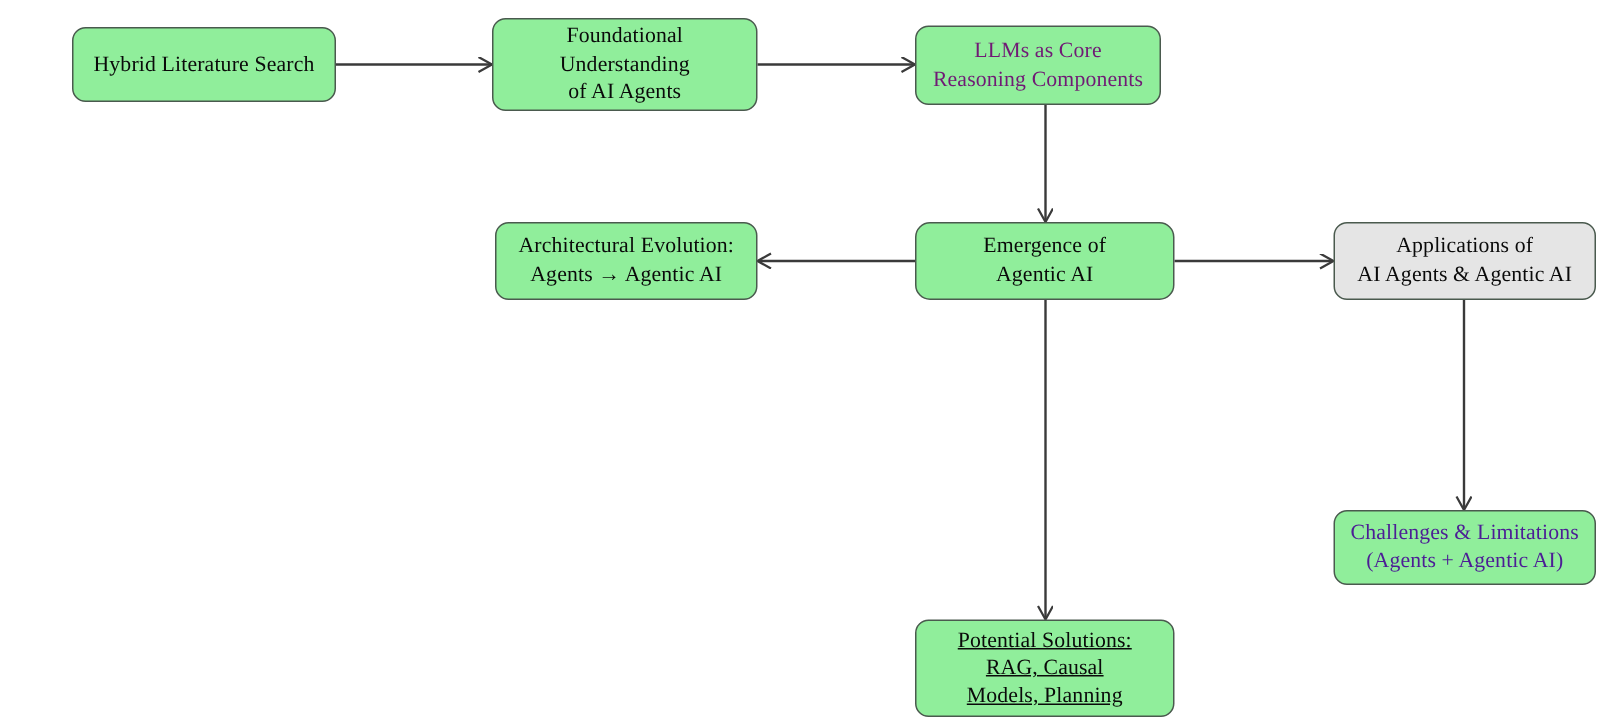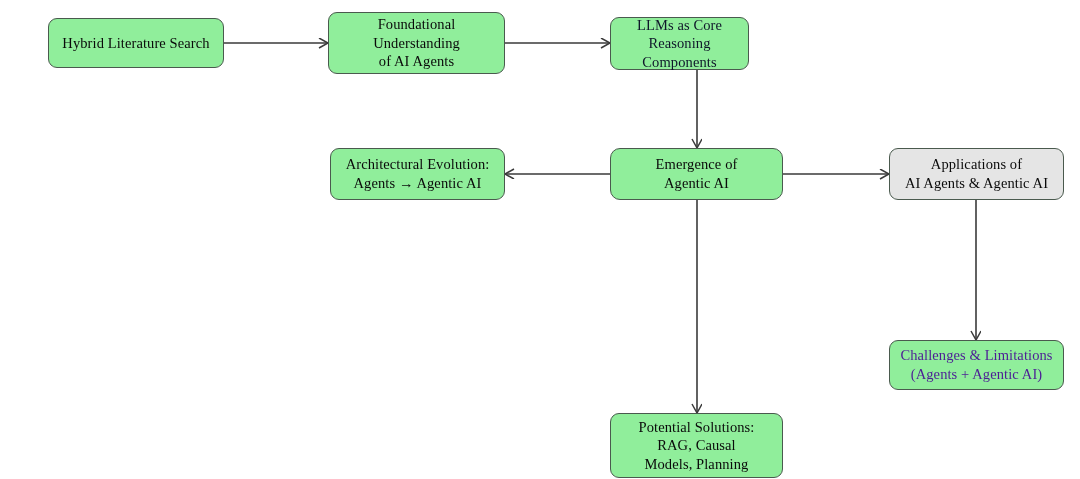--- a/index.html
+++ b/index.html
@@ -80,21 +80,21 @@
   <div class="node" id="n-hybrid" style="left: 48px; top: 18px; width: 176px; height: 50px; background: rgb(144, 238, 155); border-color: rgb(74, 90, 78); color: rgb(10, 10, 10);">
     <span class="lbl">Hybrid Literature Search</span>
   </div>
 
   <div class="node" id="n-foundational" style="left: 328px; top: 12px; width: 177px; height: 62px; background: rgb(144, 238, 155); border-color: rgb(74, 90, 78); color: rgb(10, 10, 10); justify-content: center;">
     <span class="lbl">Foundational
 Understanding
 of AI Agents</span>
   </div>
 
-  <div class="node" id="n-llms" style="left: 610px; top: 17px; width: 139px; height: 53px; background: rgb(144, 238, 155); border-color: rgb(74, 90, 78); color: #0f172a; text-align: center;">
+  <div class="node" id="n-llms" style="left: 610px; top: 17px; width: 164px; height: 53px; background: rgb(144, 238, 155); border-color: rgb(74, 90, 78); color: #701a75; text-align: center;">
     <span class="lbl">LLMs as Core
 Reasoning Components</span>
   </div>
 
   <div class="node" id="n-architectural" style="left: 330px; top: 148px; width: 175px; height: 52px; background: rgb(144, 238, 155); border-color: rgb(74, 90, 78); color: rgb(10, 10, 10);">
     <span class="lbl">Architectural Evolution:
 Agents → Agentic AI</span>
   </div>
 
   <div class="node" id="n-emergence" style="left: 610px; top: 148px; width: 173px; height: 52px; background: rgb(144, 238, 155); border-color: rgb(74, 90, 78); color: rgb(10, 10, 10); border-radius: 10px;">
@@ -105,19 +105,19 @@
   <div class="node" id="n-applications" style="left: 889px; top: 148px; width: 175px; height: 52px; background: #e5e5e5; border-color: rgb(74, 90, 78); color: rgb(10, 10, 10);">
     <span class="lbl">Applications of
 AI Agents &amp; Agentic AI</span>
   </div>
 
   <div class="node" id="n-challenges" style="left: 889px; top: 340px; width: 175px; height: 50px; background: rgb(144, 238, 155); border-color: rgb(74, 90, 78); color: #4c1d95;">
     <span class="lbl">Challenges &amp; Limitations
 (Agents + Agentic AI)</span>
   </div>
 
-  <div class="node" id="n-solutions" style="left: 610px; top: 413px; width: 173px; height: 65px; background: rgb(144, 238, 155); border-color: rgb(74, 90, 78); color: rgb(10, 10, 10);">
+  <div class="node" id="n-solutions" style="left: 610px; top: 413px; width: 173px; height: 65px; background: rgb(144, 238, 155); border-color: rgb(74, 90, 78); color: rgb(10, 10, 10); text-decoration: underline;">
     <span class="lbl">Potential Solutions:
 RAG, Causal
 Models, Planning</span>
   </div>
 
 </div>
 
 </body></html>

